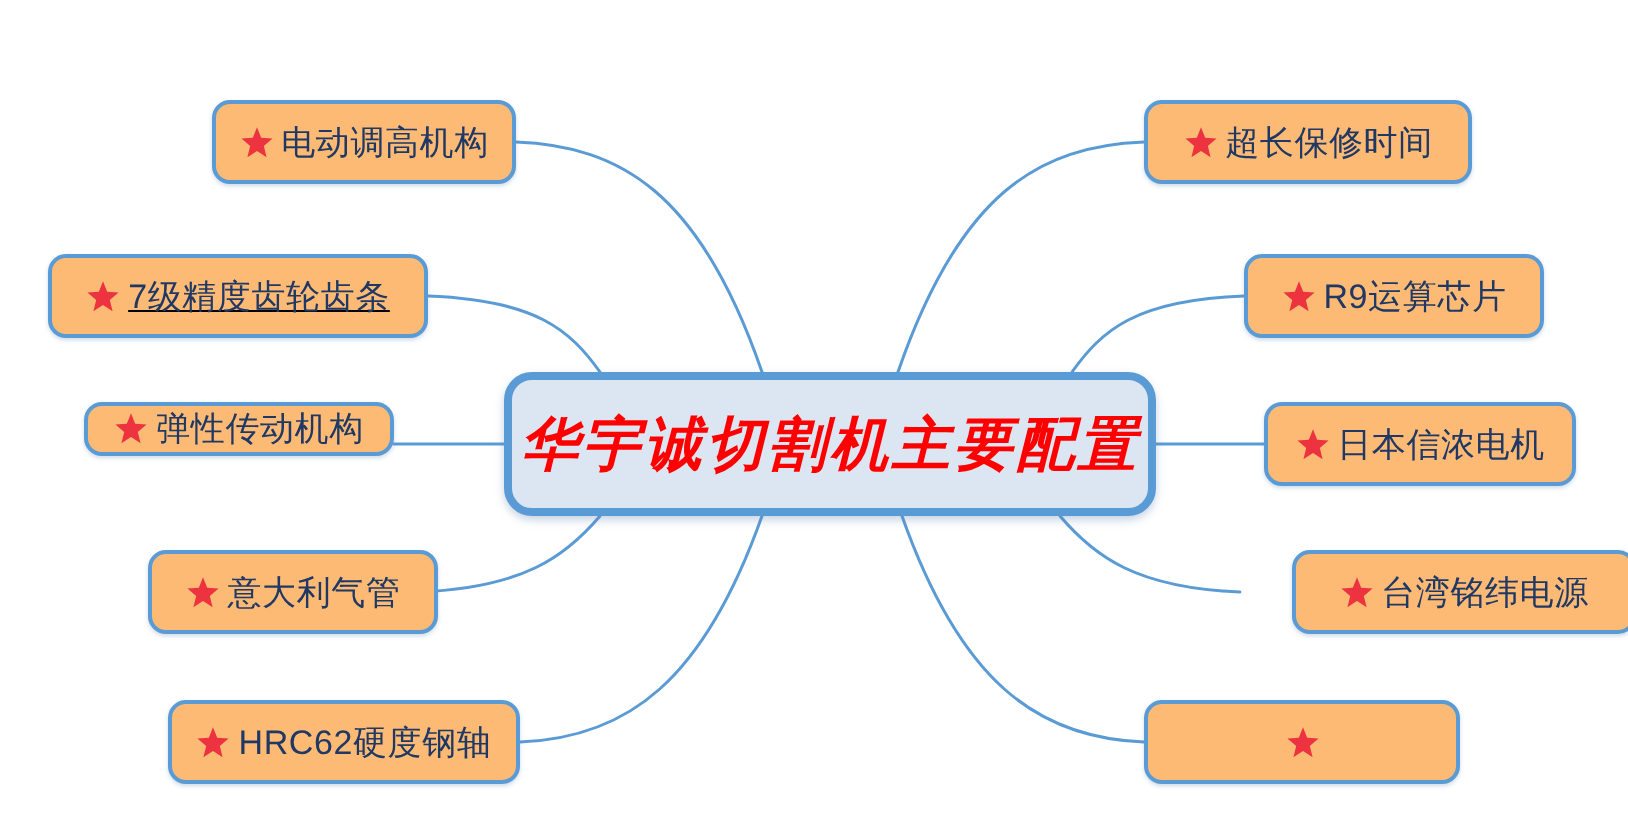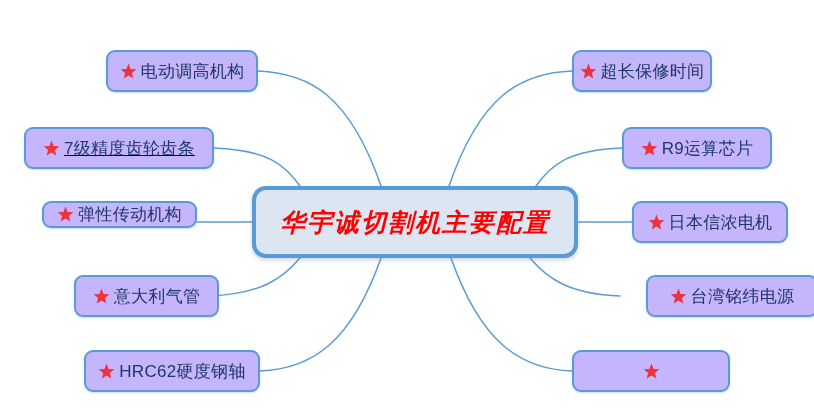--- a/index.html
+++ b/index.html
@@ -25,21 +25,21 @@
     height: 417px;
     pointer-events: none;
   }
   .node {
     position: absolute;
     box-sizing: border-box;
     display: flex;
     align-items: center;
     justify-content: center;
     gap: 4px;
-    background: #c4b5fd;
+    background: #fdba74;
     border: 2px solid #5b9bd5;
     border-radius: 9px;
     box-shadow: 0 1px 2px rgba(90,130,180,0.30);
     white-space: nowrap;
     z-index: 2;
   }
   .node .label {
     color: #1f3864;
     font-size: 17px;
     line-height: 1;
@@ -63,21 +63,21 @@
     justify-content: center;
     background: #dce6f2;
     border: 4px solid #5b9bd5;
     border-radius: 14px;
     box-shadow: 0 2px 4px rgba(90,130,180,0.35);
     z-index: 3;
     white-space: nowrap;
   }
   #center-node .label {
     color: #ff0000;
-    font-size: 25px;
+    font-size: 29px;
     line-height: 1;
     letter-spacing: 2px;
     font-family: "DejaVu Serif", "Liberation Serif", serif;
     font-style: italic;
     font-weight: 600;
   }
 </style>
 </head>
 <body>
 
@@ -134,21 +134,21 @@
         <span class="label">意大利气管</span>
       </div>
       <div class="node" style="left: 84px; top: 350px; width: 176px; height: 42px;">
         <span class="star">
           <svg width="17" height="17" viewBox="0 0 17 17" xmlns="http://www.w3.org/2000/svg">
             <path d="M8.5,0.6 L10.6,5.9 L16.3,6.3 L11.9,10.0 L13.3,15.6 L8.5,12.5 L3.7,15.6 L5.1,10.0 L0.7,6.3 L6.4,5.9 Z" fill="#ee3340"></path>
           </svg>
         </span>
         <span class="label">HRC62硬度钢轴</span>
       </div>
-      <div class="node" style="left: 572px; top: 50px; width: 140px; height: 42px;">
+      <div class="node" style="left: 572px; top: 50px; width: 164px; height: 42px;">
         <span class="star">
           <svg width="17" height="17" viewBox="0 0 17 17" xmlns="http://www.w3.org/2000/svg">
             <path d="M8.5,0.6 L10.6,5.9 L16.3,6.3 L11.9,10.0 L13.3,15.6 L8.5,12.5 L3.7,15.6 L5.1,10.0 L0.7,6.3 L6.4,5.9 Z" fill="#ee3340"></path>
           </svg>
         </span>
         <span class="label">超长保修时间</span>
       </div>
       <div class="node" style="left: 622px; top: 127px; width: 150px; height: 42px;">
         <span class="star">
           <svg width="17" height="17" viewBox="0 0 17 17" xmlns="http://www.w3.org/2000/svg">

